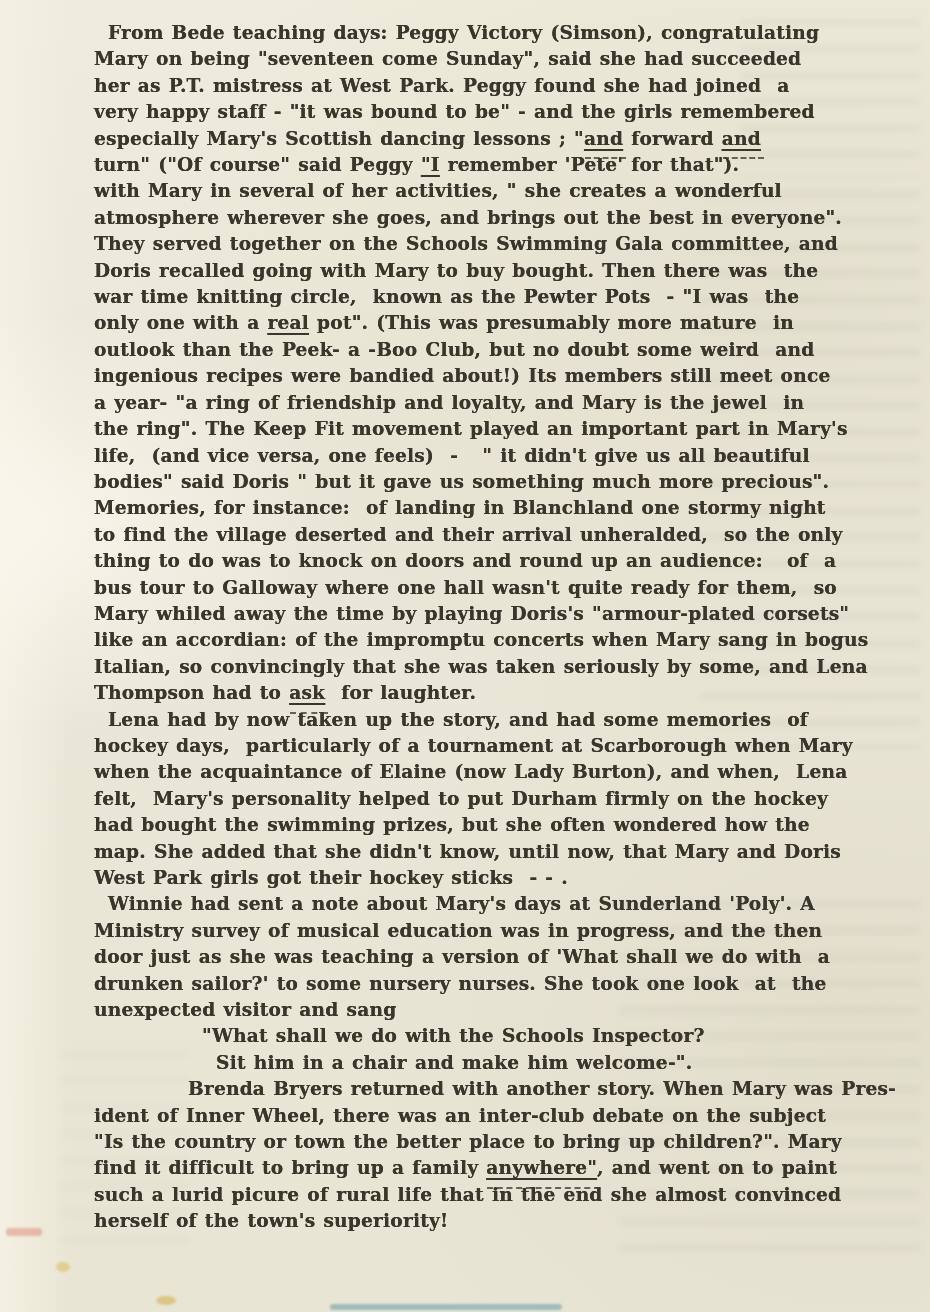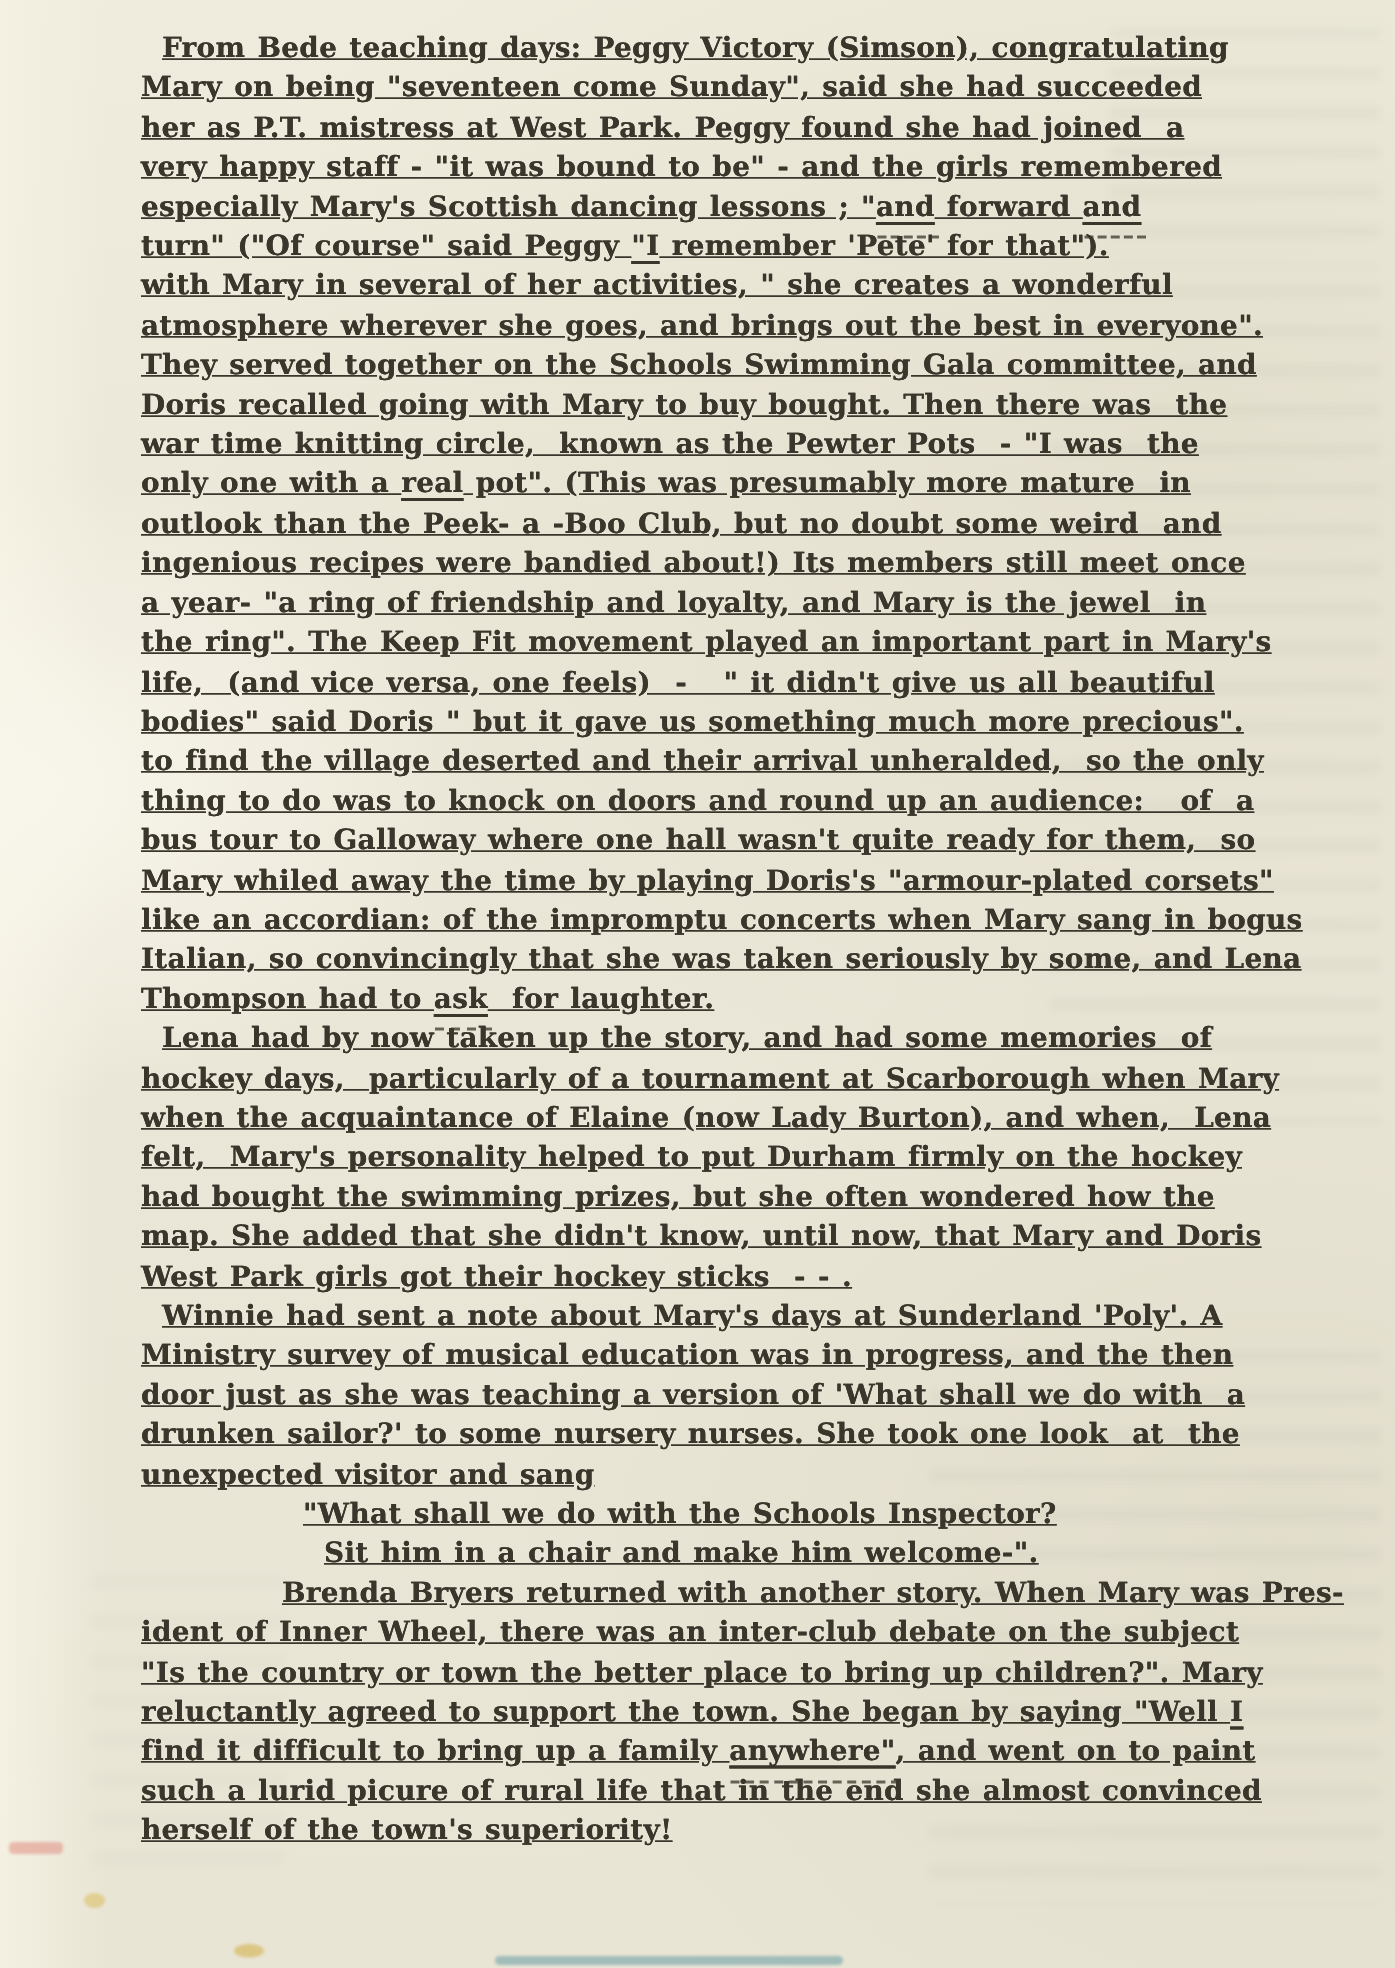--- a/index.html
+++ b/index.html
@@ -27,21 +27,21 @@
   .text-block{
     position:absolute;left:0;top:0;right:0;
     padding:20px 34px 0 94px;
     font-size:18.6px;
     line-height:26.4px;
     letter-spacing:.2px;
     word-spacing:1.4px;
     text-shadow:0 0 .4px currentColor;
   }
   .para{margin:0;}
-  .line{white-space:pre;text-decoration:underline;}
+  .line{white-space:pre;}
   .seg{white-space:pre;}
   .u,.u2{
     text-decoration:underline;
     text-decoration-thickness:2px;
     text-underline-offset:4px;
     position:relative;
     display:inline-block;
     text-align:right;
   }
   .u2::after{
@@ -81,20 +81,21 @@
         <div class="line"><span class="seg">They served together on the Schools Swimming Gala committee, and</span></div>
         <div class="line"><span class="seg">Doris recalled going with Mary to buy bought. Then there was  the</span></div>
         <div class="line"><span class="seg">war time knitting circle,  known as the Pewter Pots  - "I was  the</span></div>
         <div class="line"><span class="seg">only one with a </span><span class="seg u">real</span><span class="seg"> pot". (This was presumably more mature  in</span></div>
         <div class="line"><span class="seg">outlook than the Peek- a -Boo Club, but no doubt some weird  and</span></div>
         <div class="line"><span class="seg">ingenious recipes were bandied about!) Its members still meet once</span></div>
         <div class="line"><span class="seg">a year- "a ring of friendship and loyalty, and Mary is the jewel  in</span></div>
         <div class="line"><span class="seg">the ring". The Keep Fit movement played an important part in Mary's</span></div>
         <div class="line"><span class="seg">life,  (and vice versa, one feels)  -   " it didn't give us all beautiful</span></div>
         <div class="line"><span class="seg">bodies" said Doris " but it gave us something much more precious".</span></div>
+        <div class="line"><span class="seg">Memories, for instance:  of landing in Blanchland one stormy night</span></div>
         <div class="line"><span class="seg">to find the village deserted and their arrival unheralded,  so the only</span></div>
         <div class="line"><span class="seg">thing to do was to knock on doors and round up an audience:   of  a</span></div>
         <div class="line"><span class="seg">bus tour to Galloway where one hall wasn't quite ready for them,  so</span></div>
         <div class="line"><span class="seg">Mary whiled away the time by playing Doris's "armour-plated corsets"</span></div>
         <div class="line"><span class="seg">like an accordian: of the impromptu concerts when Mary sang in bogus</span></div>
         <div class="line"><span class="seg">Italian, so convincingly that she was taken seriously by some, and Lena</span></div>
         <div class="line"><span class="seg">Thompson had to </span><span class="seg u2">ask</span><span class="seg">  for laughter.</span></div>
       </div>
       <div class="para">
         <div class="line" style="padding-left: 14px;"><span class="seg">Lena had by now taken up the story, and had some memories  of</span></div>
@@ -111,20 +112,19 @@
         <div class="line"><span class="seg">door just as she was teaching a version of 'What shall we do with  a</span></div>
         <div class="line"><span class="seg">drunken sailor?' to some nursery nurses. She took one look  at  the</span></div>
         <div class="line"><span class="seg">unexpected visitor and sang</span></div>
         <div class="line" style="padding-left: 108px;"><span class="seg">"What shall we do with the Schools Inspector?</span></div>
         <div class="line" style="padding-left: 122px;"><span class="seg">Sit him in a chair and make him welcome-".</span></div>
       </div>
       <div class="para">
         <div class="line" style="padding-left: 14px; text-align: right;"><span class="seg">Brenda Bryers returned with another story. When Mary was Pres-</span></div>
         <div class="line"><span class="seg">ident of Inner Wheel, there was an inter-club debate on the subject</span></div>
         <div class="line"><span class="seg">"Is the country or town the better place to bring up children?". Mary</span></div>
-        <div class="line"><span class="seg">reluctantly agreed to support the town. She began by saying "Well </span><span class="seg u">I</span></div>
         <div class="line"><span class="seg">find it difficult to bring up a family </span><span class="seg u2">anywhere"</span><span class="seg">, and went on to paint</span></div>
         <div class="line"><span class="seg">such a lurid picure of rural life that in the end she almost convinced</span></div>
         <div class="line"><span class="seg">herself of the town's superiority!</span></div>
       </div>
     </div>
 
 </div>
 
 </body></html>

